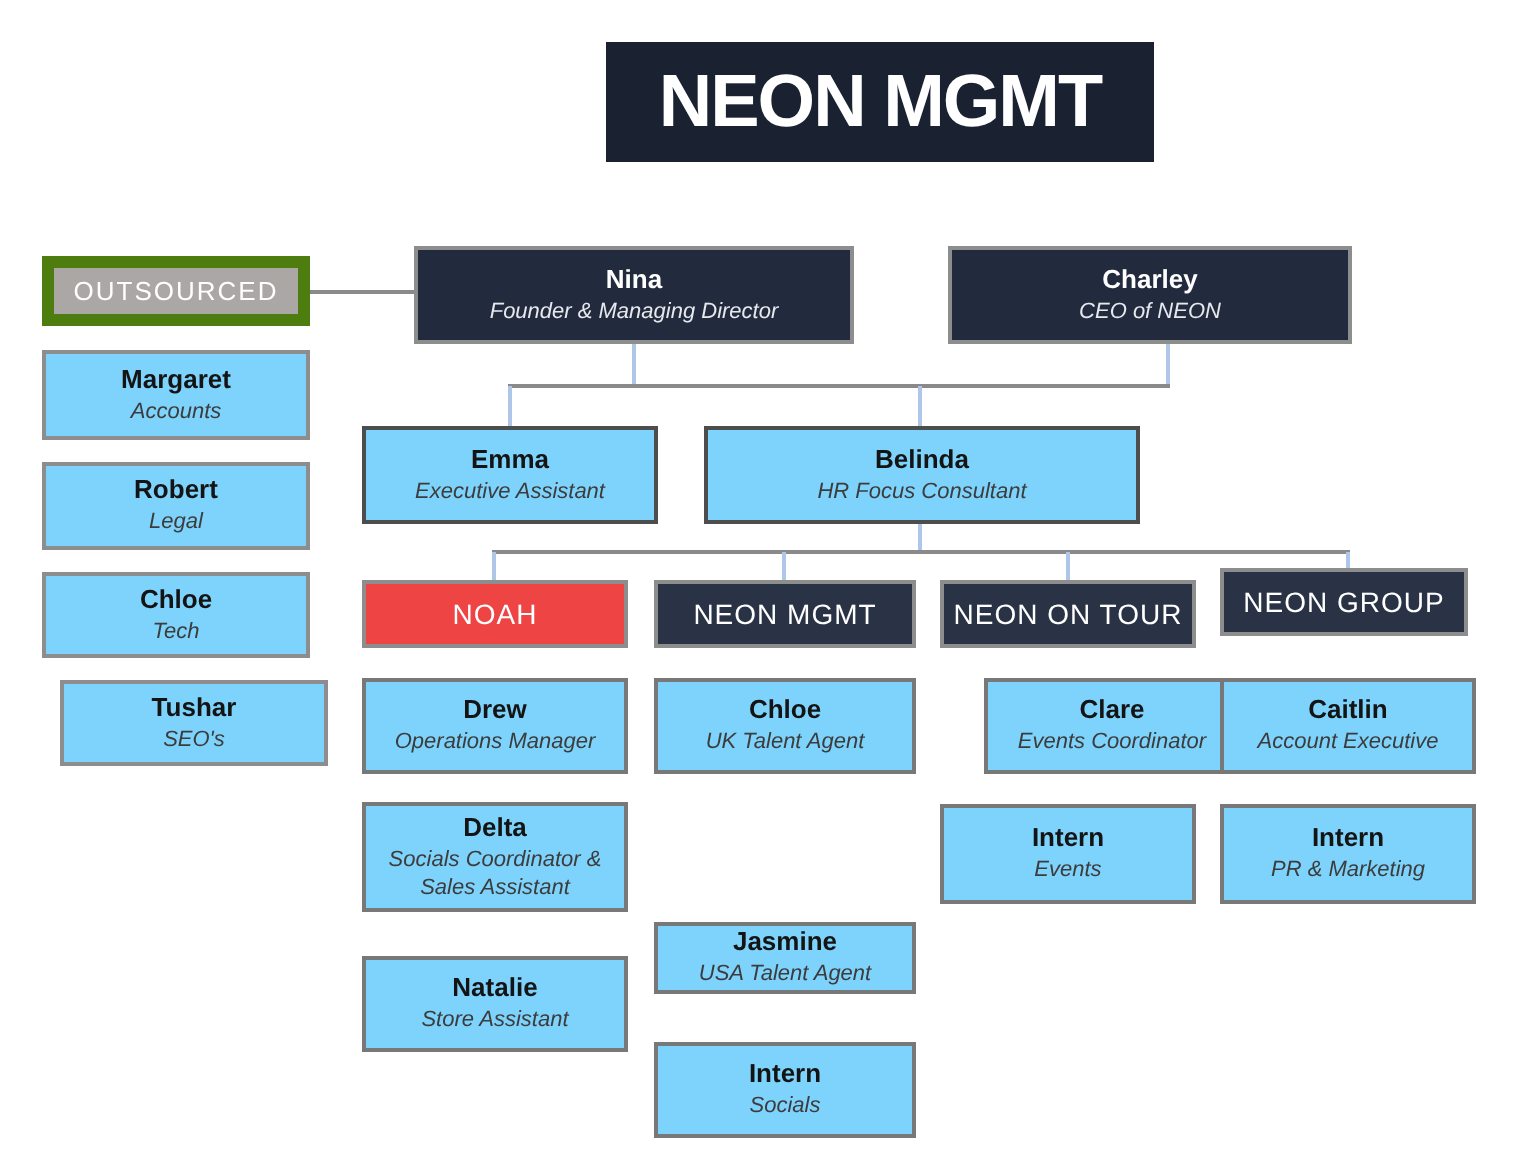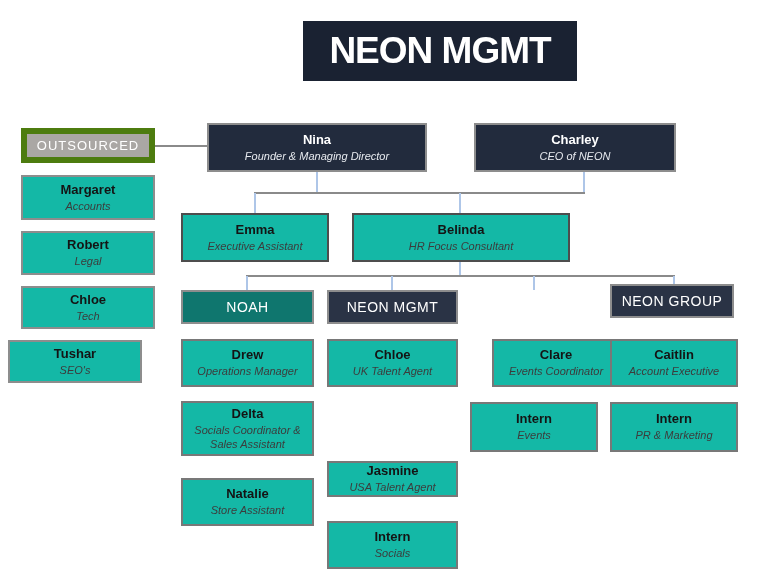--- a/index.html
+++ b/index.html
@@ -11,41 +11,41 @@
     overflow:hidden;
   }
   .title-box{
     position:absolute;left:303px;top:21px;width:274px;height:60px;
     background:#1a2232;color:#ffffff;
     display:flex;align-items:center;justify-content:center;
     font-size:37px;font-weight:bold;letter-spacing:-1px;
   }
   .box{
     position:absolute;
-    background:#14b8a6;
+    background:#7dd3fc;
     border:2px solid #787878;
     box-sizing:border-box;
     display:flex;flex-direction:column;align-items:center;justify-content:center;
     text-align:center;padding:2px 4px;
   }
   .box .name{font-weight:bold;font-size:13px;color:#141414;line-height:1.25;}
   .box .role{font-style:italic;font-size:11px;color:#3c3c3c;line-height:1.3;margin-top:1px;}
   .box.dark{background:#222b3d;border-color:#8d8d8d;}
   .box.dark .name{color:#ffffff;}
   .box.dark .role{color:#e6e9ee;}
   .box.border-dark{border-color:#4d4d4d;}
   .box.border-light{border-color:#8d8d8d;}
   .dept{
     position:absolute;height:34px;box-sizing:border-box;
     border:2px solid #8d8d8d;
     display:flex;align-items:center;justify-content:center;
     color:#ffffff;font-size:14px;letter-spacing:0.5px;
   }
   .dept.dark{background:#2a3345;}
-  .dept.gold{background:#0f766e;text-align:right;}
+  .dept.gold{background:#ef4444;text-align:right;}
   .label-gray{
     position:absolute;left:21px;top:128px;width:134px;height:35px;box-sizing:border-box;
     background:#aaa7a4;border:6px solid #4d7c0f;
     display:flex;align-items:center;justify-content:center;
     color:#ffffff;font-size:13px;letter-spacing:1px;
   }
   .hline{position:absolute;height:2px;background:#8a8a8a;}
   .vline{position:absolute;width:2px;background:#aec6e8;}
 </style>
 </head>
@@ -75,21 +75,21 @@
     <div class="role">Accounts</div>
   </div>
   <div class="box border-light" style="left:21px;top:231px;width:134px;height:44px">
     <div class="name">Robert</div>
     <div class="role">Legal</div>
   </div>
   <div class="box border-light" style="left:21px;top:286px;width:134px;height:43px">
     <div class="name">Chloe</div>
     <div class="role">Tech</div>
   </div>
-  <div class="box border-light" style="left:8px;top:340px;width:134px;height:43px">
+  <div class="box border-light" style="left:30px;top:340px;width:134px;height:43px">
     <div class="name">Tushar</div>
     <div class="role">SEO's</div>
   </div>
 
   <div class="box dark" style="left:207px;top:123px;width:220px;height:49px">
     <div class="name">Nina</div>
     <div class="role">Founder &amp; Managing Director</div>
   </div>
   <div class="box dark" style="left:474px;top:123px;width:202px;height:49px">
     <div class="name">Charley</div>
@@ -100,20 +100,21 @@
     <div class="name">Emma</div>
     <div class="role">Executive Assistant</div>
   </div>
   <div class="box border-dark" style="left:352px;top:213px;width:218px;height:49px">
     <div class="name">Belinda</div>
     <div class="role">HR Focus Consultant</div>
   </div>
 
   <div class="dept gold" style="left:181px;top:290px;width:133px">NOAH</div>
   <div class="dept dark" style="left:327px;top:290px;width:131px">NEON MGMT</div>
+  <div class="dept dark" style="left:470px;top:290px;width:128px">NEON ON TOUR</div>
   <div class="dept dark" style="left:610px;top:284px;width:124px">NEON GROUP</div>
 
   <div class="box" style="left:181px;top:339px;width:133px;height:48px">
     <div class="name">Drew</div>
     <div class="role">Operations Manager</div>
   </div>
   <div class="box" style="left:181px;top:401px;width:133px;height:55px">
     <div class="name">Delta</div>
     <div class="role">Socials Coordinator &amp; Sales Assistant</div>
   </div>

